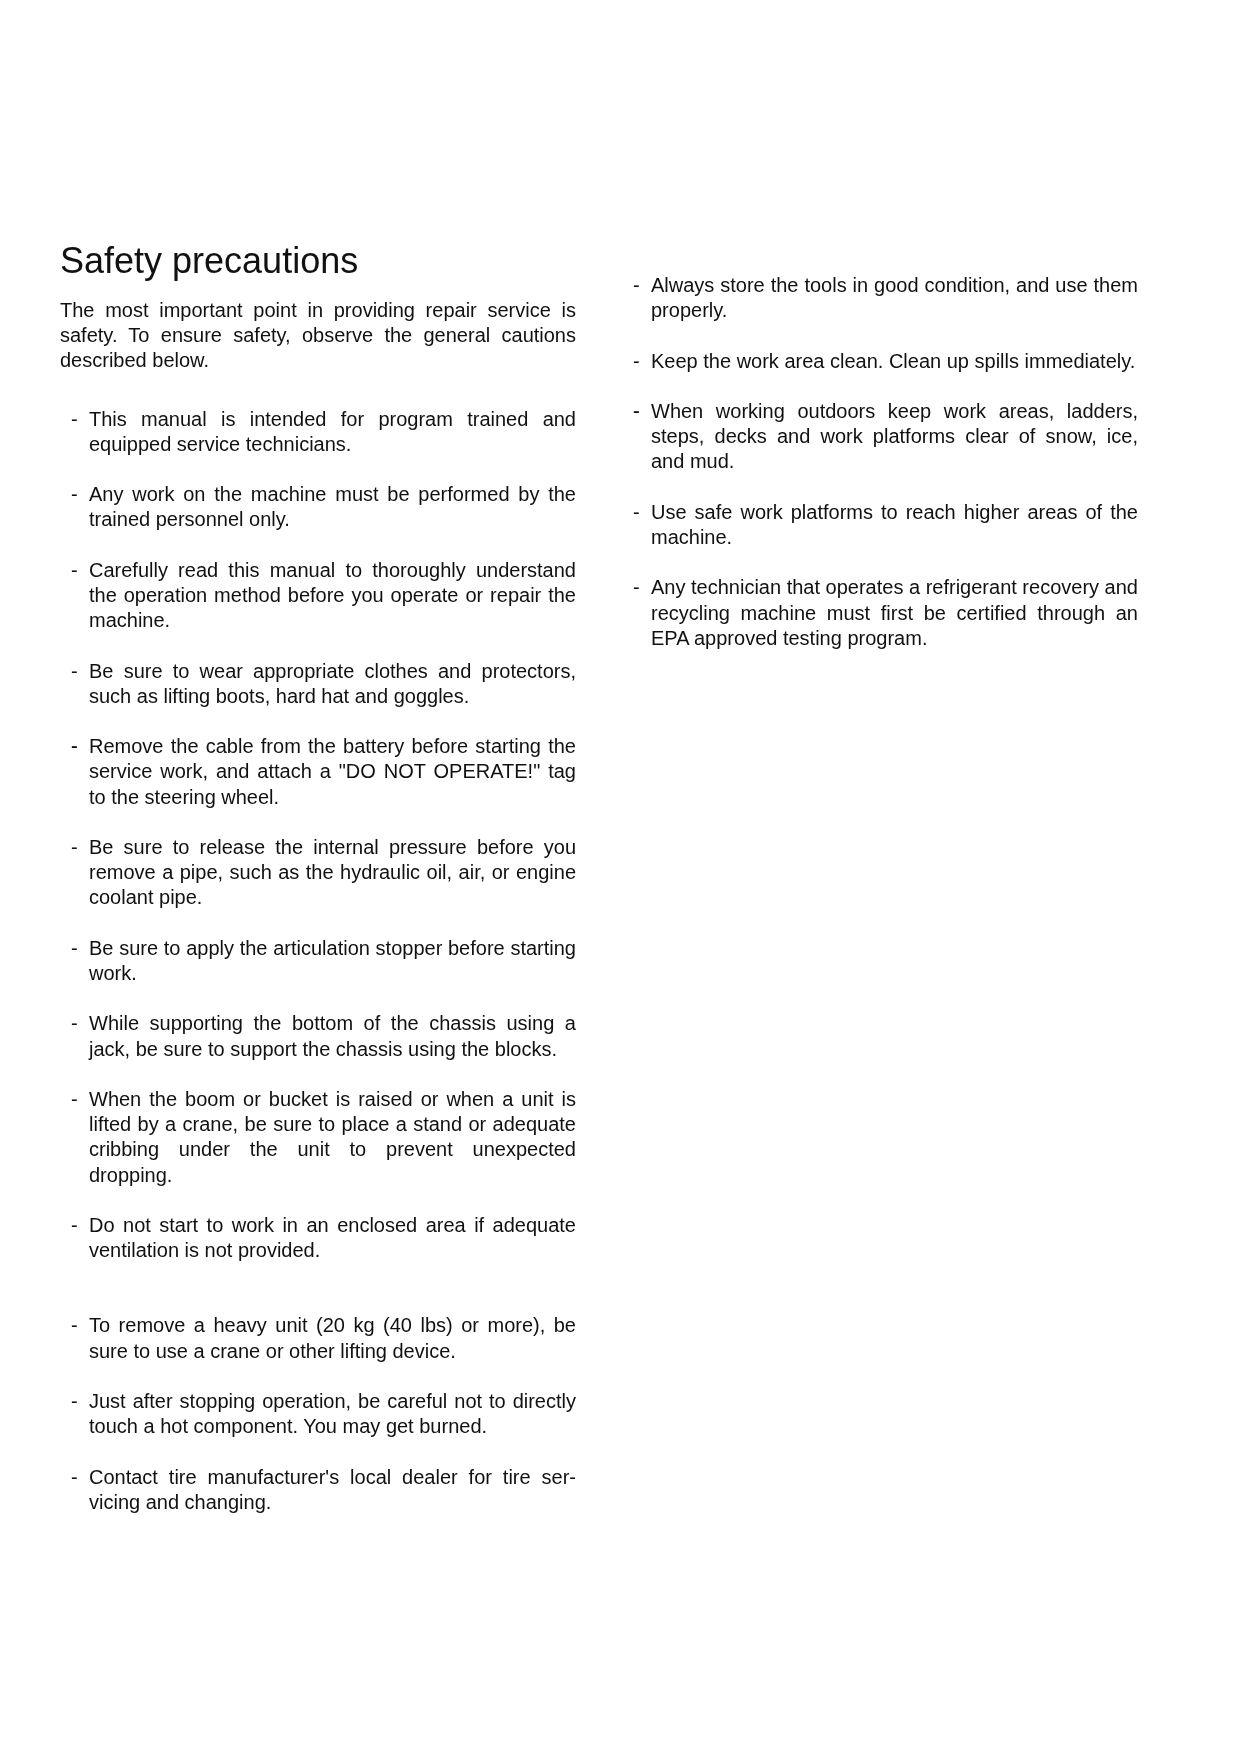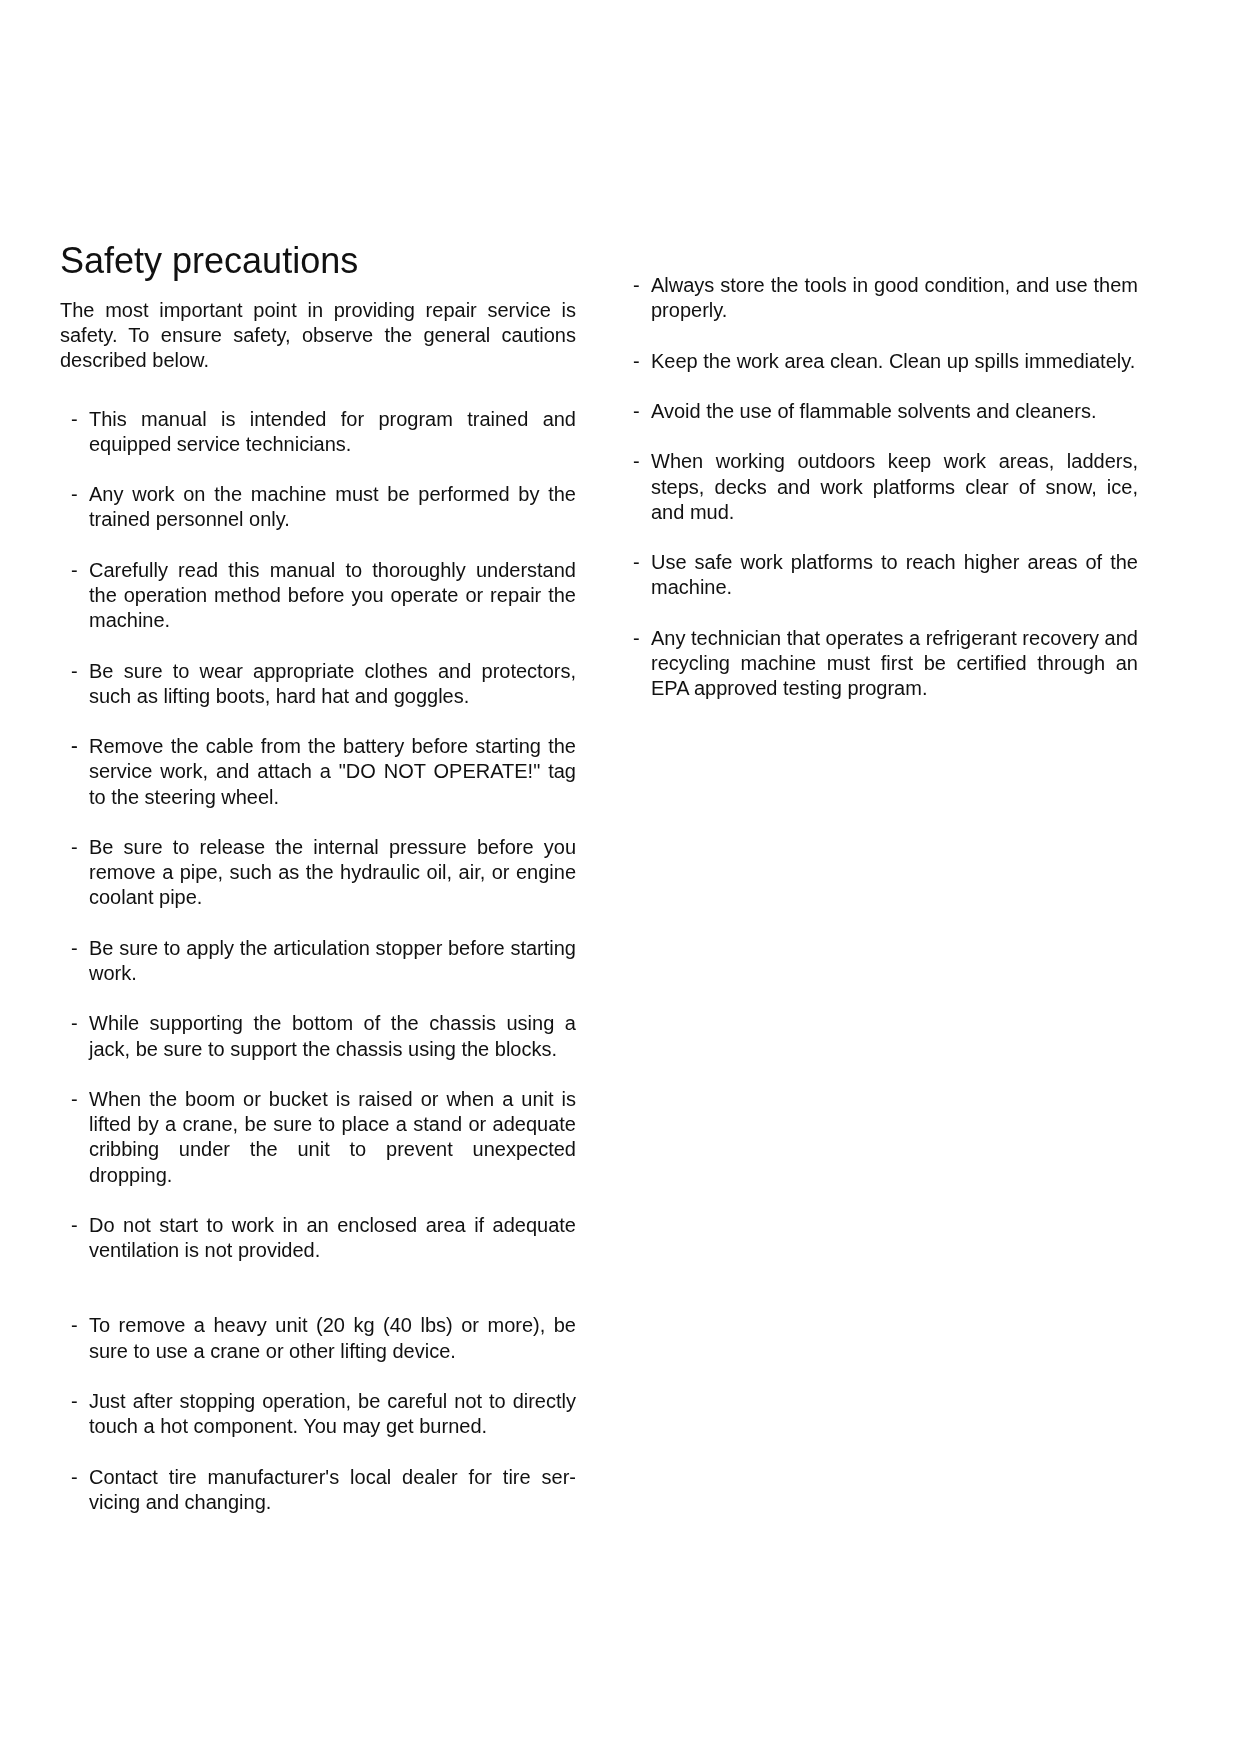--- a/index.html
+++ b/index.html
@@ -33,17 +33,17 @@
   <div class="item"><span class="dash">-</span><span>When the boom or bucket is raised or when a unit is lifted by a crane, be sure to place a stand or ade­quate cribbing under the unit to prevent unexpected dropping.</span></div>
   <div class="item"><span class="dash">-</span><span>Do not start to work in an enclosed area if adequate ventilation is not provided.</span></div>
   <div class="item gap"><span class="dash">-</span><span>To remove a heavy unit (20 kg (40 lbs) or more), be sure to use a crane or other lifting device.</span></div>
   <div class="item"><span class="dash">-</span><span>Just after stopping operation, be careful not to directly touch a hot component. You may get burned.</span></div>
   <div class="item"><span class="dash">-</span><span>Contact tire manufacturer's local dealer for tire ser­vicing and changing.</span></div>
 </div>
 
 <div class="col right">
   <div class="item"><span class="dash">-</span><span>Always store the tools in good condition, and use them properly.</span></div>
   <div class="item"><span class="dash">-</span><span>Keep the work area clean. Clean up spills immedi­ately.</span></div>
-  <div class="item"><span class="dash">-</span><span>Avoid the use of flammable solvents and cleaners.</span></div>
+  <div class="item"><span class="dash">-</span></div>
   <div class="item"><span class="dash">-</span><span>When working outdoors keep work areas, ladders, steps, decks and work platforms clear of snow, ice, and mud.</span></div>
   <div class="item"><span class="dash">-</span><span>Use safe work platforms to reach higher areas of the machine.</span></div>
   <div class="item"><span class="dash">-</span><span>Any technician that operates a refrigerant recovery and recycling machine must first be certified through an EPA approved testing program.</span></div>
 </div>
 
 </body></html>

